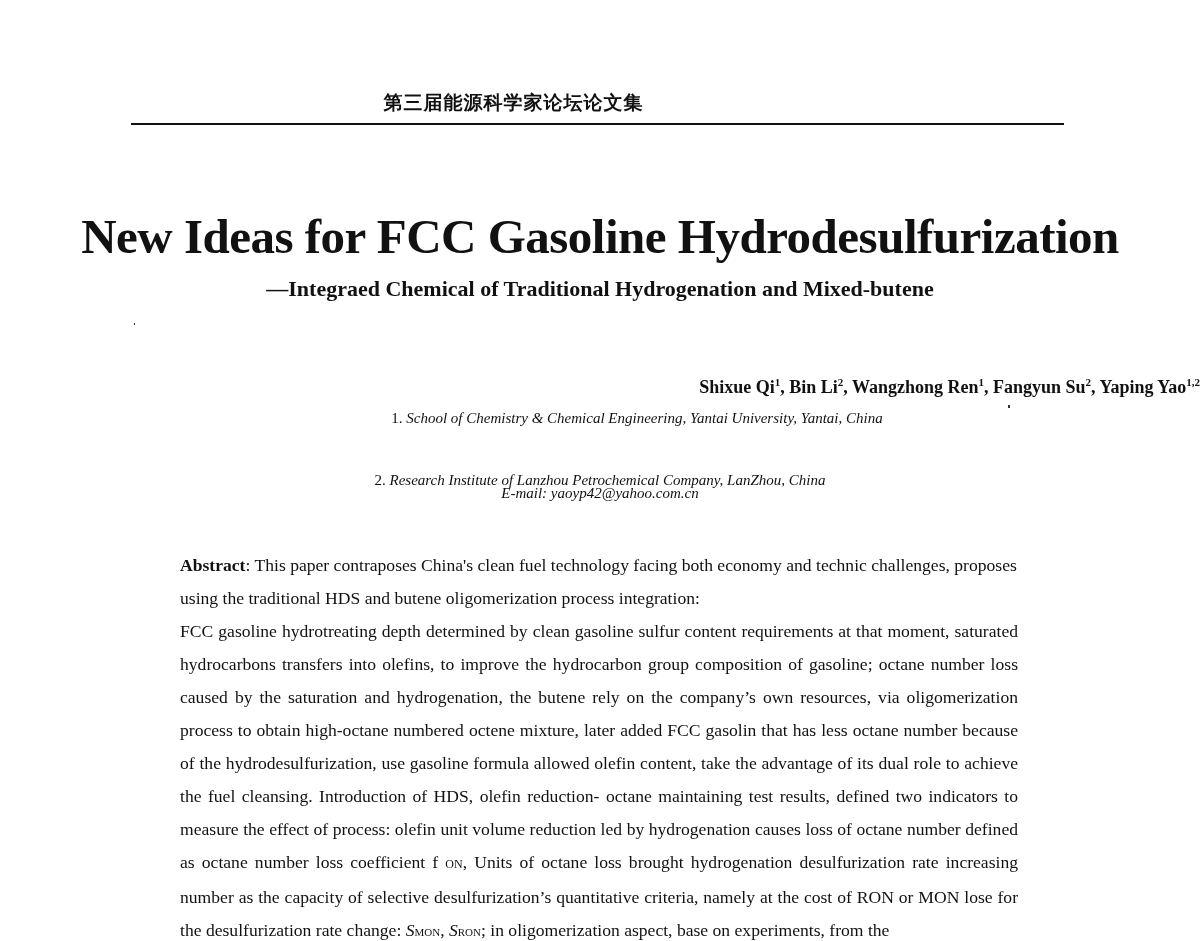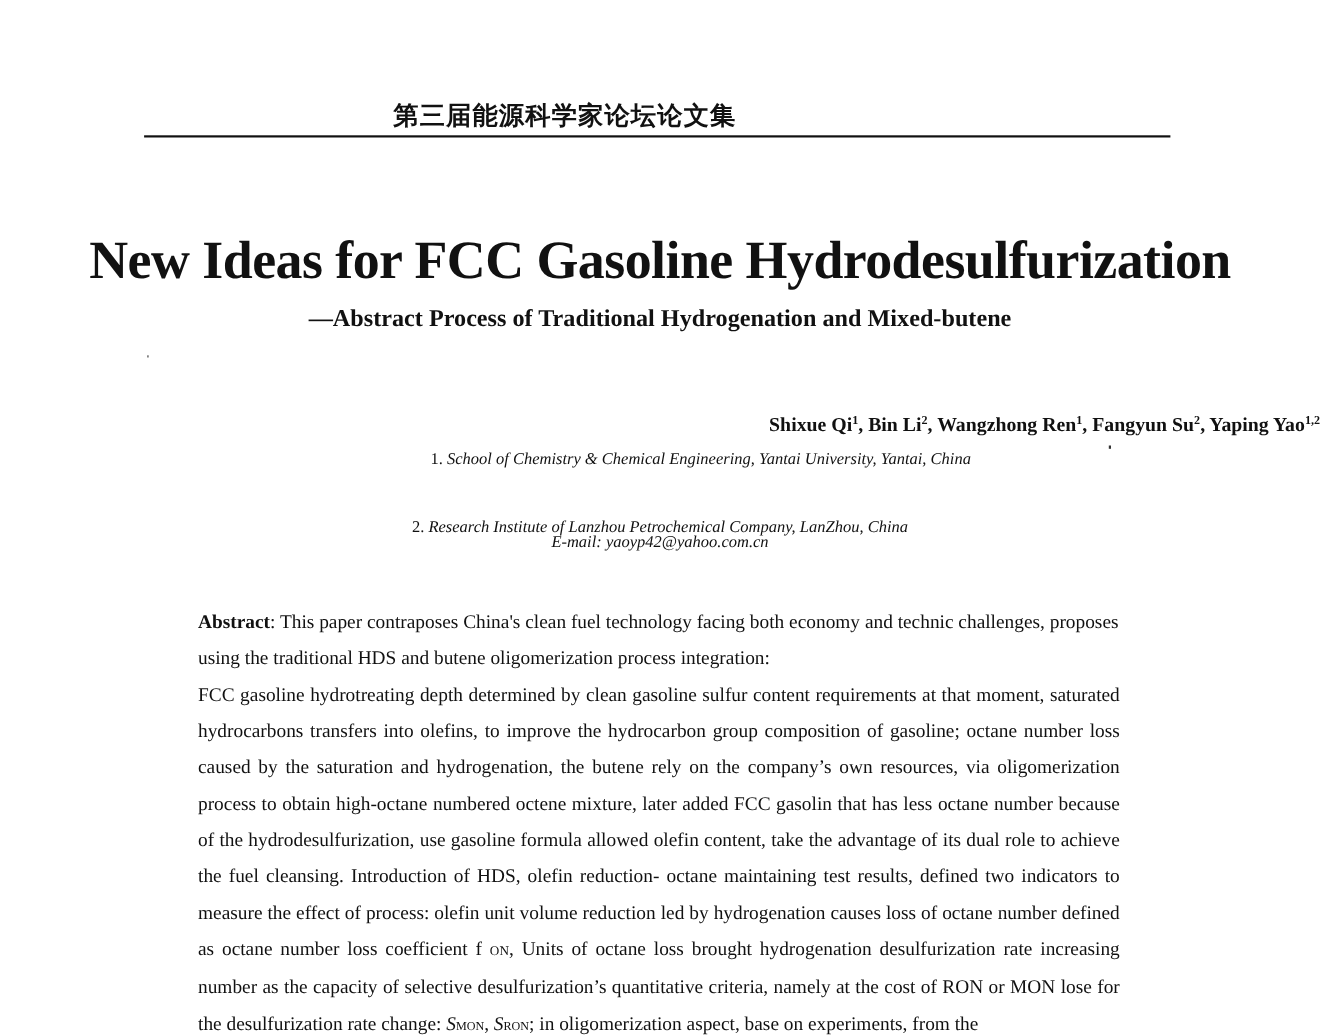--- a/index.html
+++ b/index.html
@@ -2,21 +2,21 @@
 <html><head>
 <meta charset="utf-8">
 <style>
   html, body { margin: 0; padding: 0; background: #ffffff; }
   body {
     width: 1200px; height: 941px; overflow: hidden; position: relative;
     font-family: "Liberation Serif", "DejaVu Serif", serif; color: #111;
   }
   .running-head {
     position: absolute; top: 90px; left: 0; width: 1027px; text-align: center;
-    font-family: "DejaVu Sans", sans-serif; font-weight: bold; font-size: 23px; letter-spacing: 1px;
+    font-family: "DejaVu Sans", sans-serif; font-weight: bold; font-size: 19px; letter-spacing: 1px;
   }
   .head-rule {
     position: absolute; top: 123px; left: 131px; width: 933px; height: 0;
     border-top: 2px solid #111;
   }
   .title {
     position: absolute; top: 208px; left: 0; width: 1200px; text-align: center;
     font-weight: bold; font-size: 49px; letter-spacing: -0.5px;
   }
   .subtitle {
@@ -44,21 +44,21 @@
 </style>
 </head>
 <body>
 
 <div class="running-head">第三届能源科学家论坛论文集</div>
 <div class="head-rule"></div>
 
 <div class="title">New Ideas for FCC Gasoline Hydrodesulfurization</div>
 
 <div class="subtitle">
-  <div>—Abstract Process of Traditional Hydrogenation and Mixed-butene</div>
+  <div>—Integraed Chemical of Traditional Hydrogenation and Mixed-butene</div>
 </div>
 
 <div class="authors">
   <span><span>Shixue Qi</span><sup>1</sup></span>,
   <span><span>Bin Li</span><sup>2</sup></span>,
   <span><span>Wangzhong Ren</span><sup>1</sup></span>,
   <span><span>Fangyun Su</span><sup>2</sup></span>,
   <span><span>Yaping Yao</span><sup>1,2</sup></span>
 </div>
 

